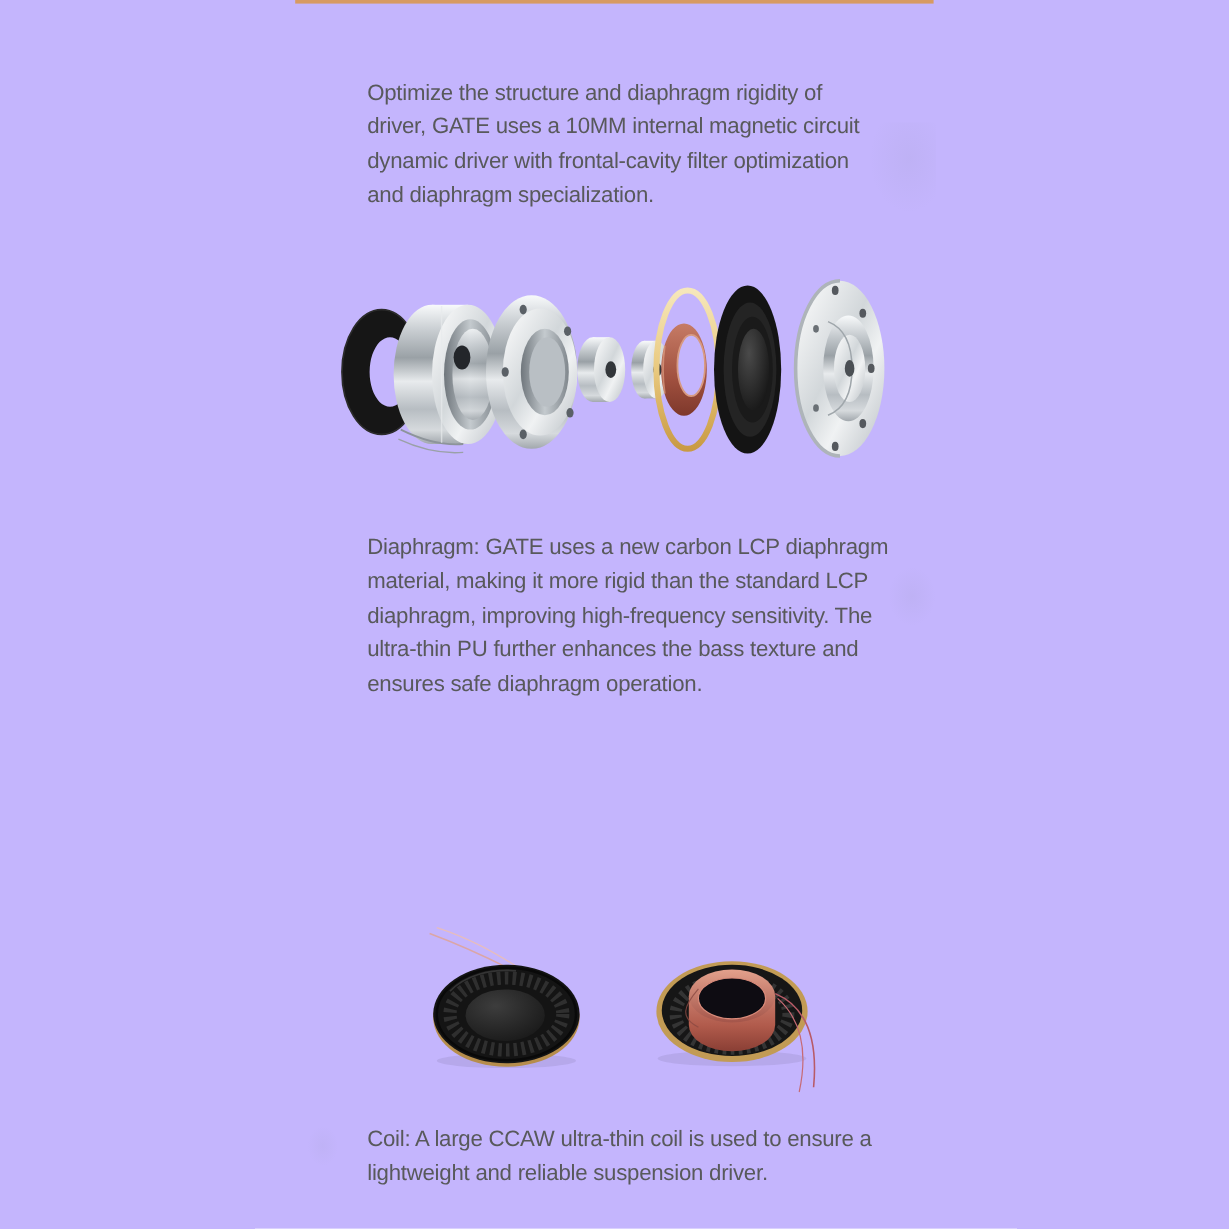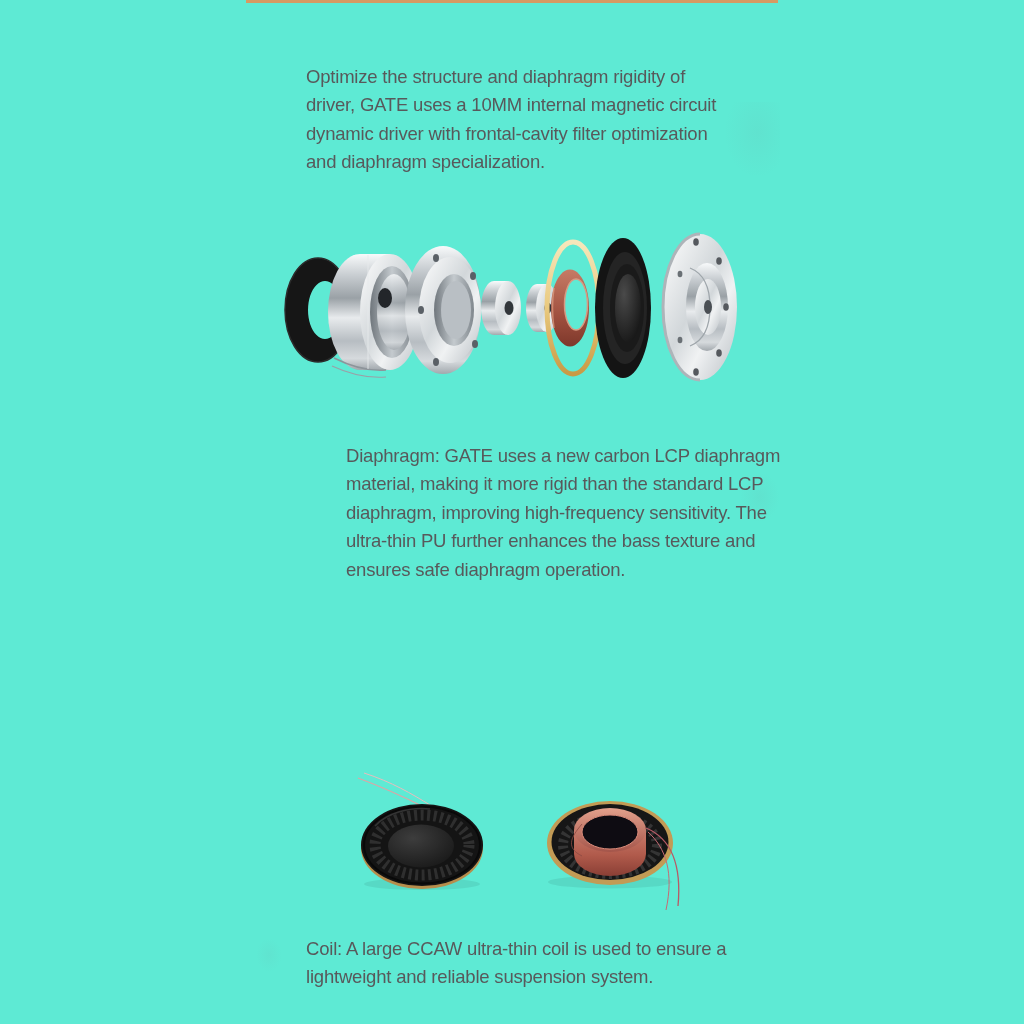--- a/index.html
+++ b/index.html
@@ -1,30 +1,30 @@
 <!DOCTYPE html>
 <html><head>
 <meta charset="utf-8">
 <style>
   html,body{margin:0;padding:0;background:#ffffff;}
   #page{
-    position:relative;width:1024px;height:1024px;background:#5eead4;
+    position:relative;width:1024px;height:1024px;background:#c4b5fd;
     overflow:hidden;font-family:"Liberation Sans",sans-serif;
   }
   .accent-bar{
     position:absolute;left:246px;top:0;width:532px;height:3px;
     background:#d79a62;
   }
   .para{
     position:absolute;left:306px;width:440px;
     font-size:18.5px;line-height:28.4px;letter-spacing:-0.2px;
     color:#58595b;white-space:pre-line;
   }
   .para-intro{top:63px;}
-  .para-diaphragm{top:442px;margin-left:40px;}
+  .para-diaphragm{top:442px;}
   .para-structure{top:614px;}
   .para-coil{top:935px;}
   .img-wrap{position:absolute;}
   .exploded{left:270px;top:218px;}
   .photos{left:330px;top:768px;}
   .smudge{position:absolute;pointer-events:none;}
   .smudge-1{left:724px;top:102px;width:56px;height:76px;
     background:radial-gradient(ellipse at 60% 40%,rgba(120,130,140,0.07),rgba(120,130,140,0) 70%);}
   .smudge-2{left:740px;top:472px;width:40px;height:50px;
     background:radial-gradient(ellipse at 50% 50%,rgba(120,130,140,0.07),rgba(120,130,140,0) 70%);}
@@ -208,15 +208,15 @@
       <ellipse cx="280" cy="64" rx="28" ry="17" fill="#0e0c12"></ellipse>
       <ellipse cx="280" cy="64" rx="28" ry="17" fill="none" stroke="#d98b7a" stroke-width="1"></ellipse>
       <path d="M316,60 C340,70 352,95 348,138" stroke="#b85a66" stroke-width="1.3" fill="none"></path>
       <path d="M318,64 C336,80 344,105 336,142" stroke="#c76a74" stroke-width="1" fill="none"></path>
       <path d="M252,56 C240,70 236,80 252,88" stroke="#8b4a42" stroke-width="1" fill="none" opacity="0.8"></path>
     </g>
   </svg>
   </div>
 
   <div class="para para-coil">Coil: A large CCAW ultra-thin coil is used to ensure a
-lightweight and reliable suspension system.</div>
+lightweight and reliable suspension driver.</div>
 
 </div>
 
 </body></html>

